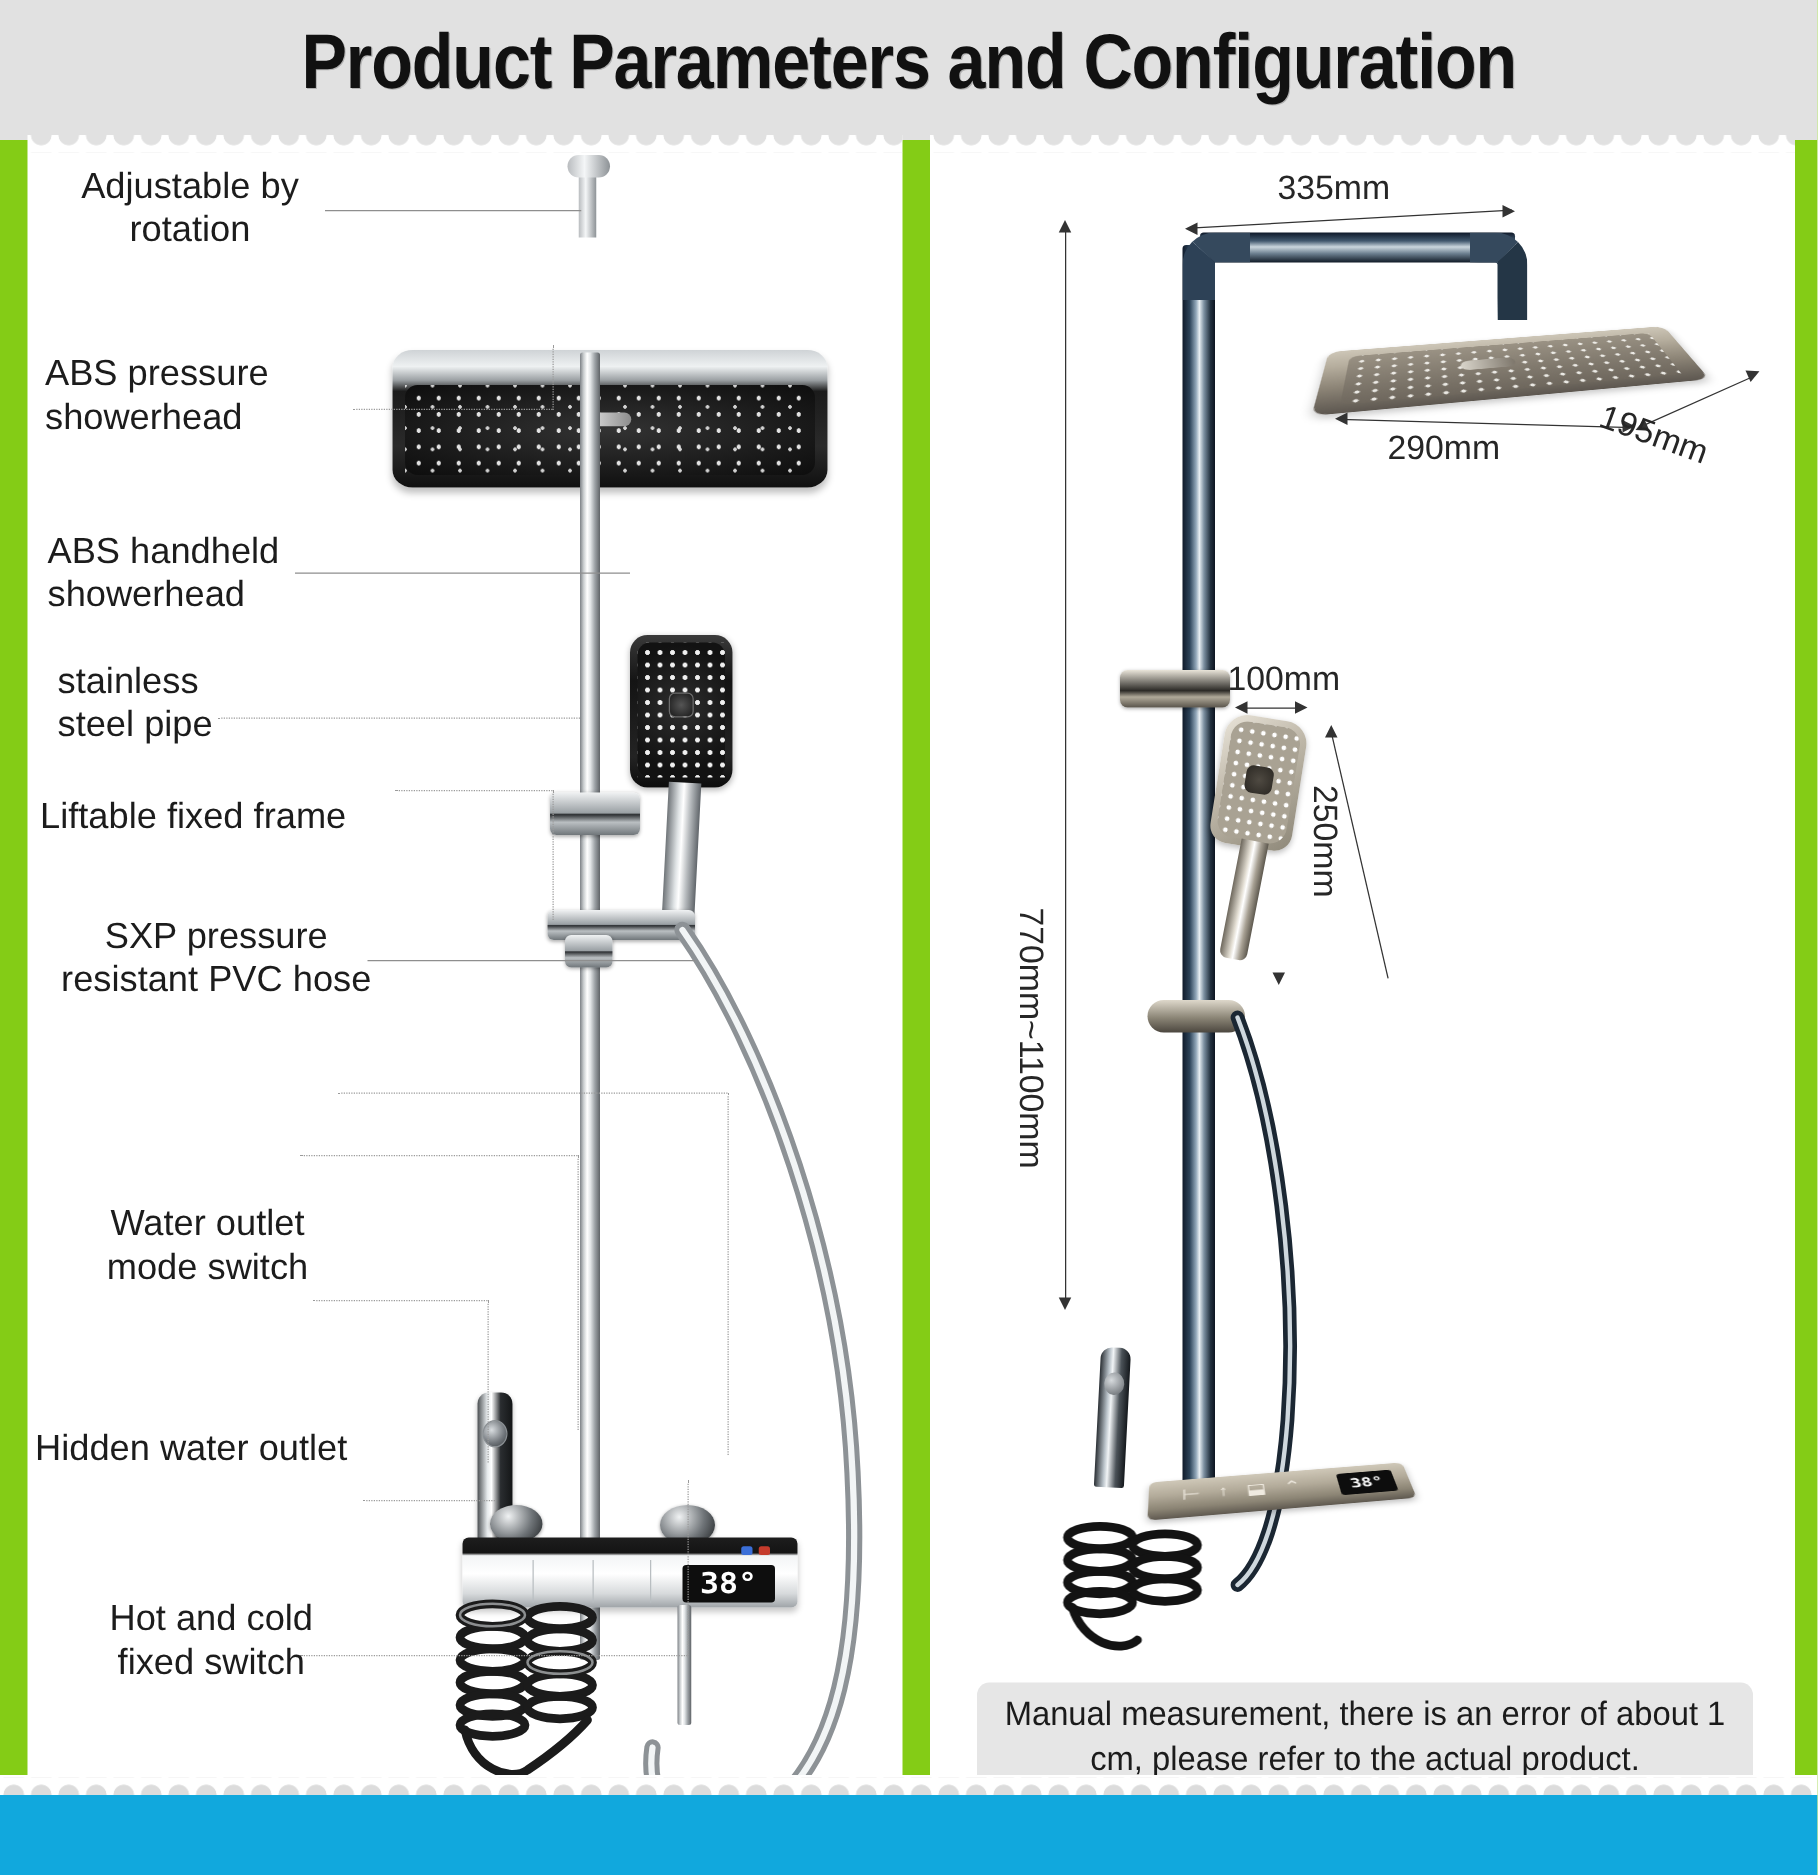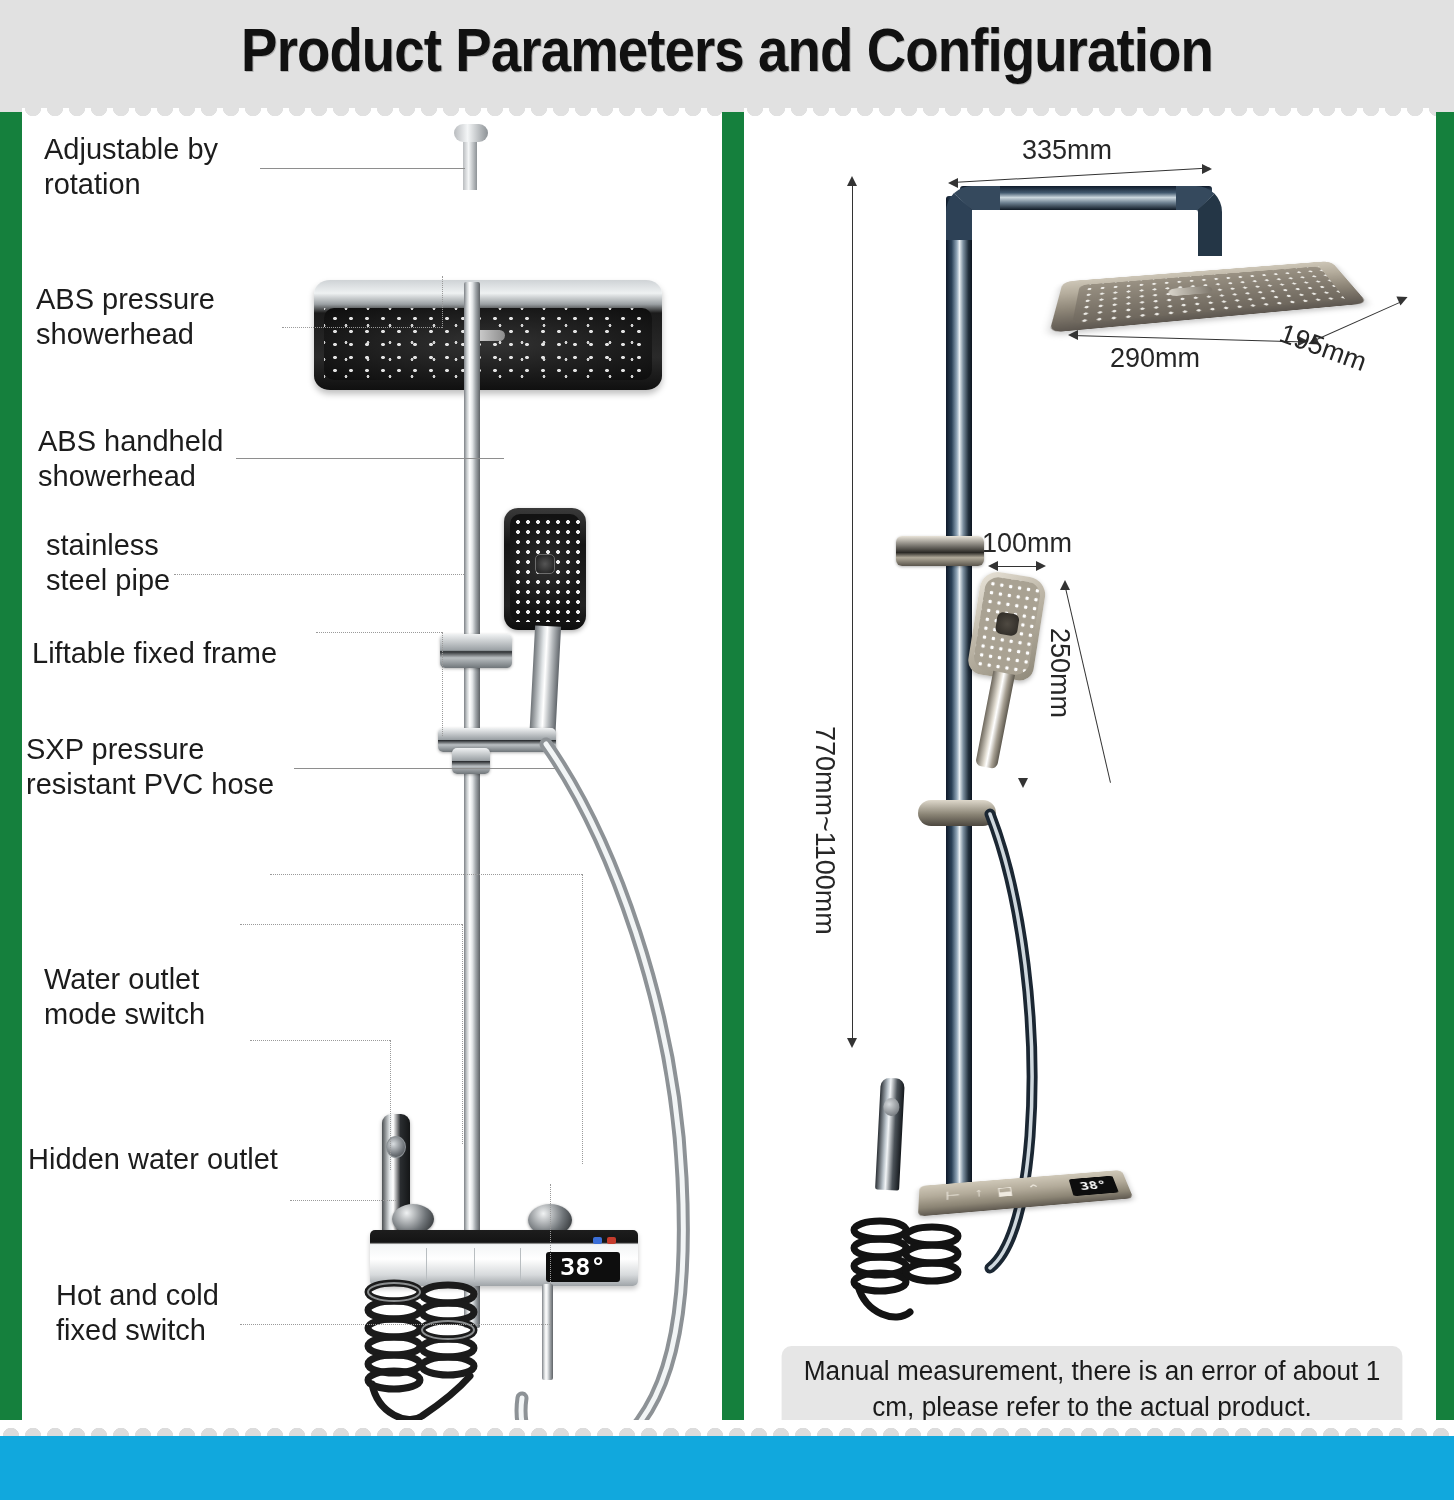--- a/index.html
+++ b/index.html
@@ -5,21 +5,21 @@
   * { box-sizing: border-box; margin: 0; padding: 0; }
   html, body {
     width: 1454px; height: 1500px;
     font-family: "Liberation Sans", sans-serif;
     background: #ffffff;
     overflow: hidden;
   }
   #page {
     position: relative;
     width: 1454px; height: 1500px;
-    background: #15803d;
+    background: #84cc16;
   }
 
   
   #header {
     position: absolute; left: 0; top: 0;
     width: 1454px; height: 112px;
     background: #e1e1e1;
   }
   #title {
     position: absolute; left: 0; top: 14px;
@@ -77,21 +77,21 @@
   }
 
   
   .label {
     position: absolute;
     font-size: 29px;
     line-height: 1.2;
     color: #1c1c1c;
     white-space: pre-line;
   }
-  .label.ctr { }
+  .label.ctr { text-align: center; }
 
   
   .lead-h {
     position: absolute;
     height: 0;
     border-top: 1px dotted #9a9a9a;
   }
   .lead-h.solid { border-top: 1px solid #8e8e8e; }
   .lead-v {
     position: absolute;

